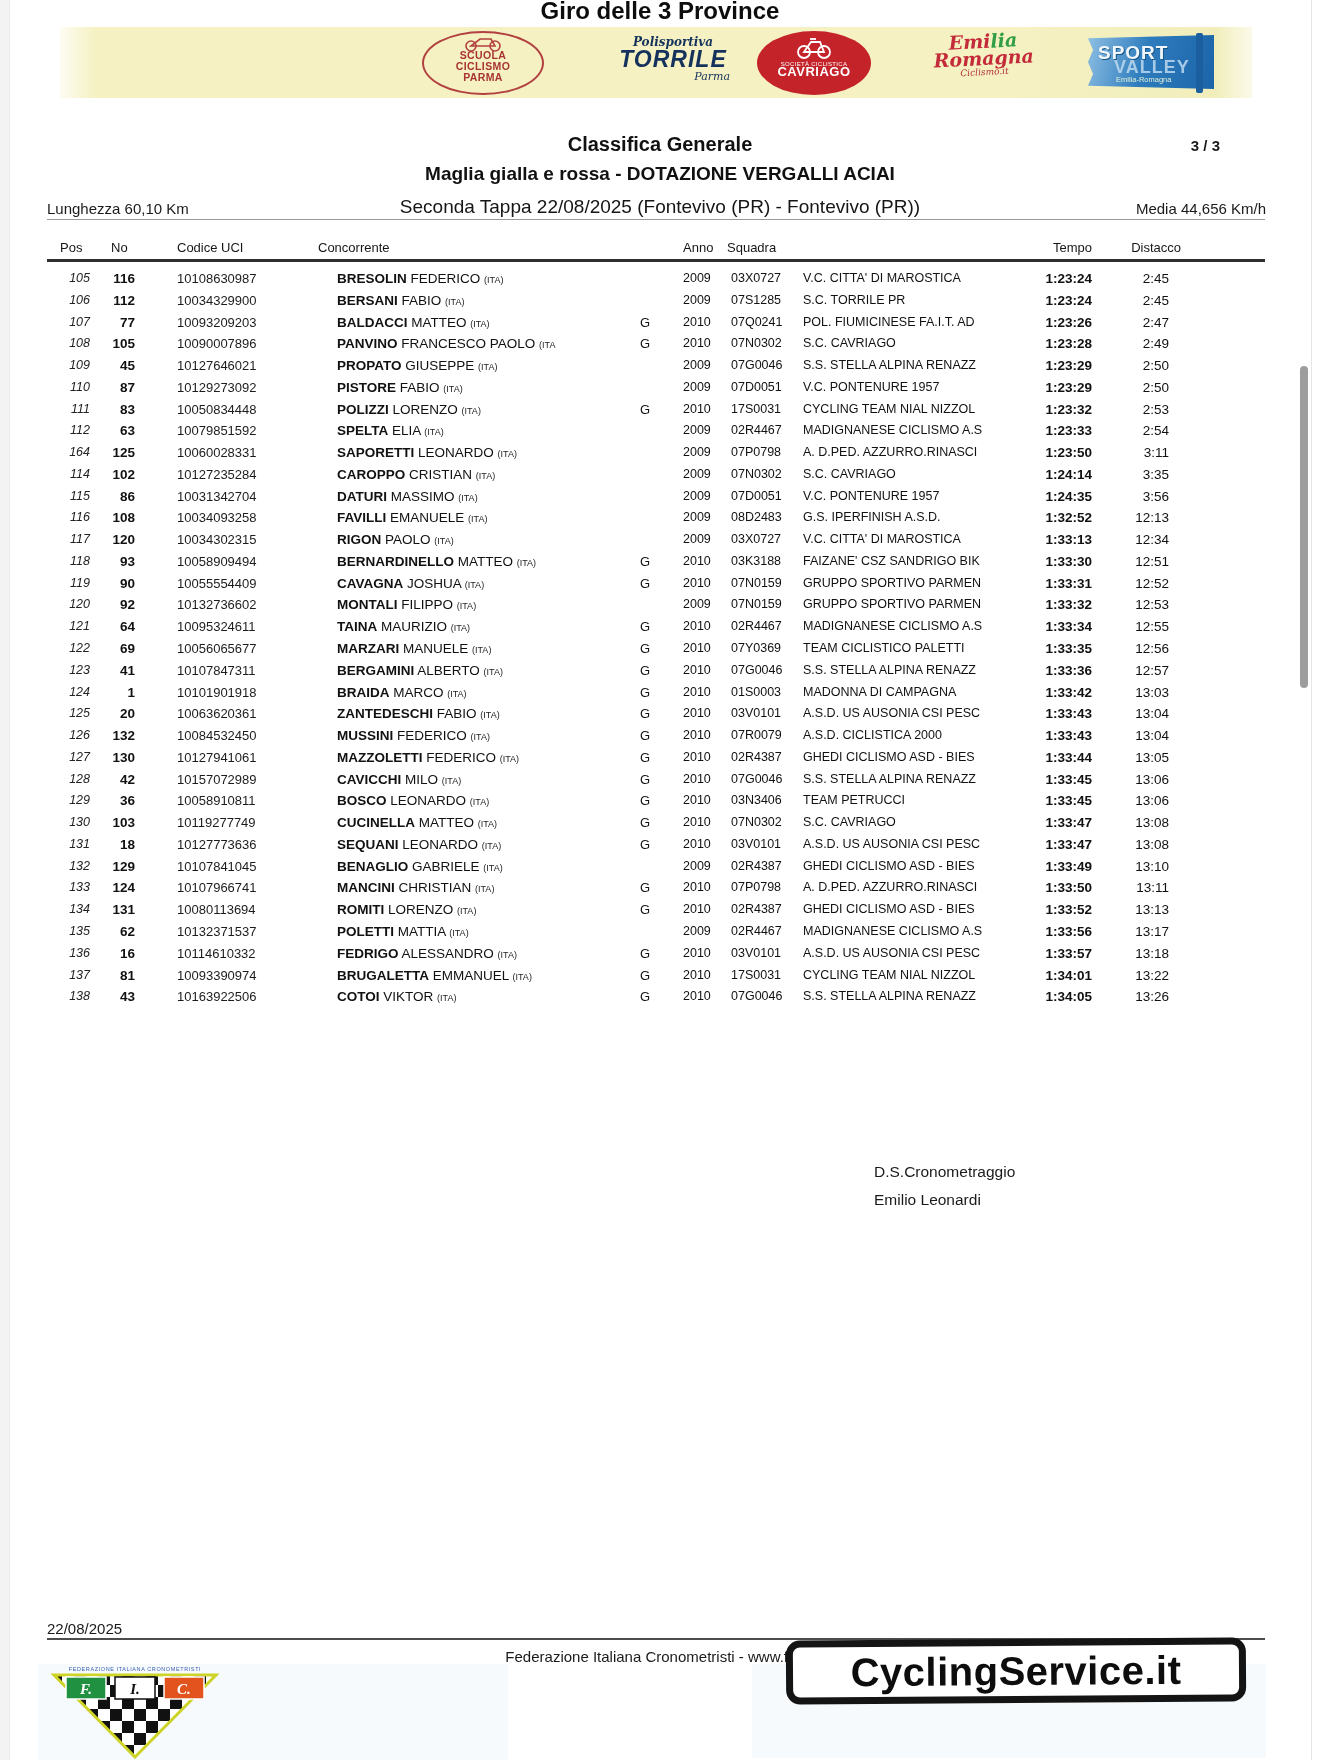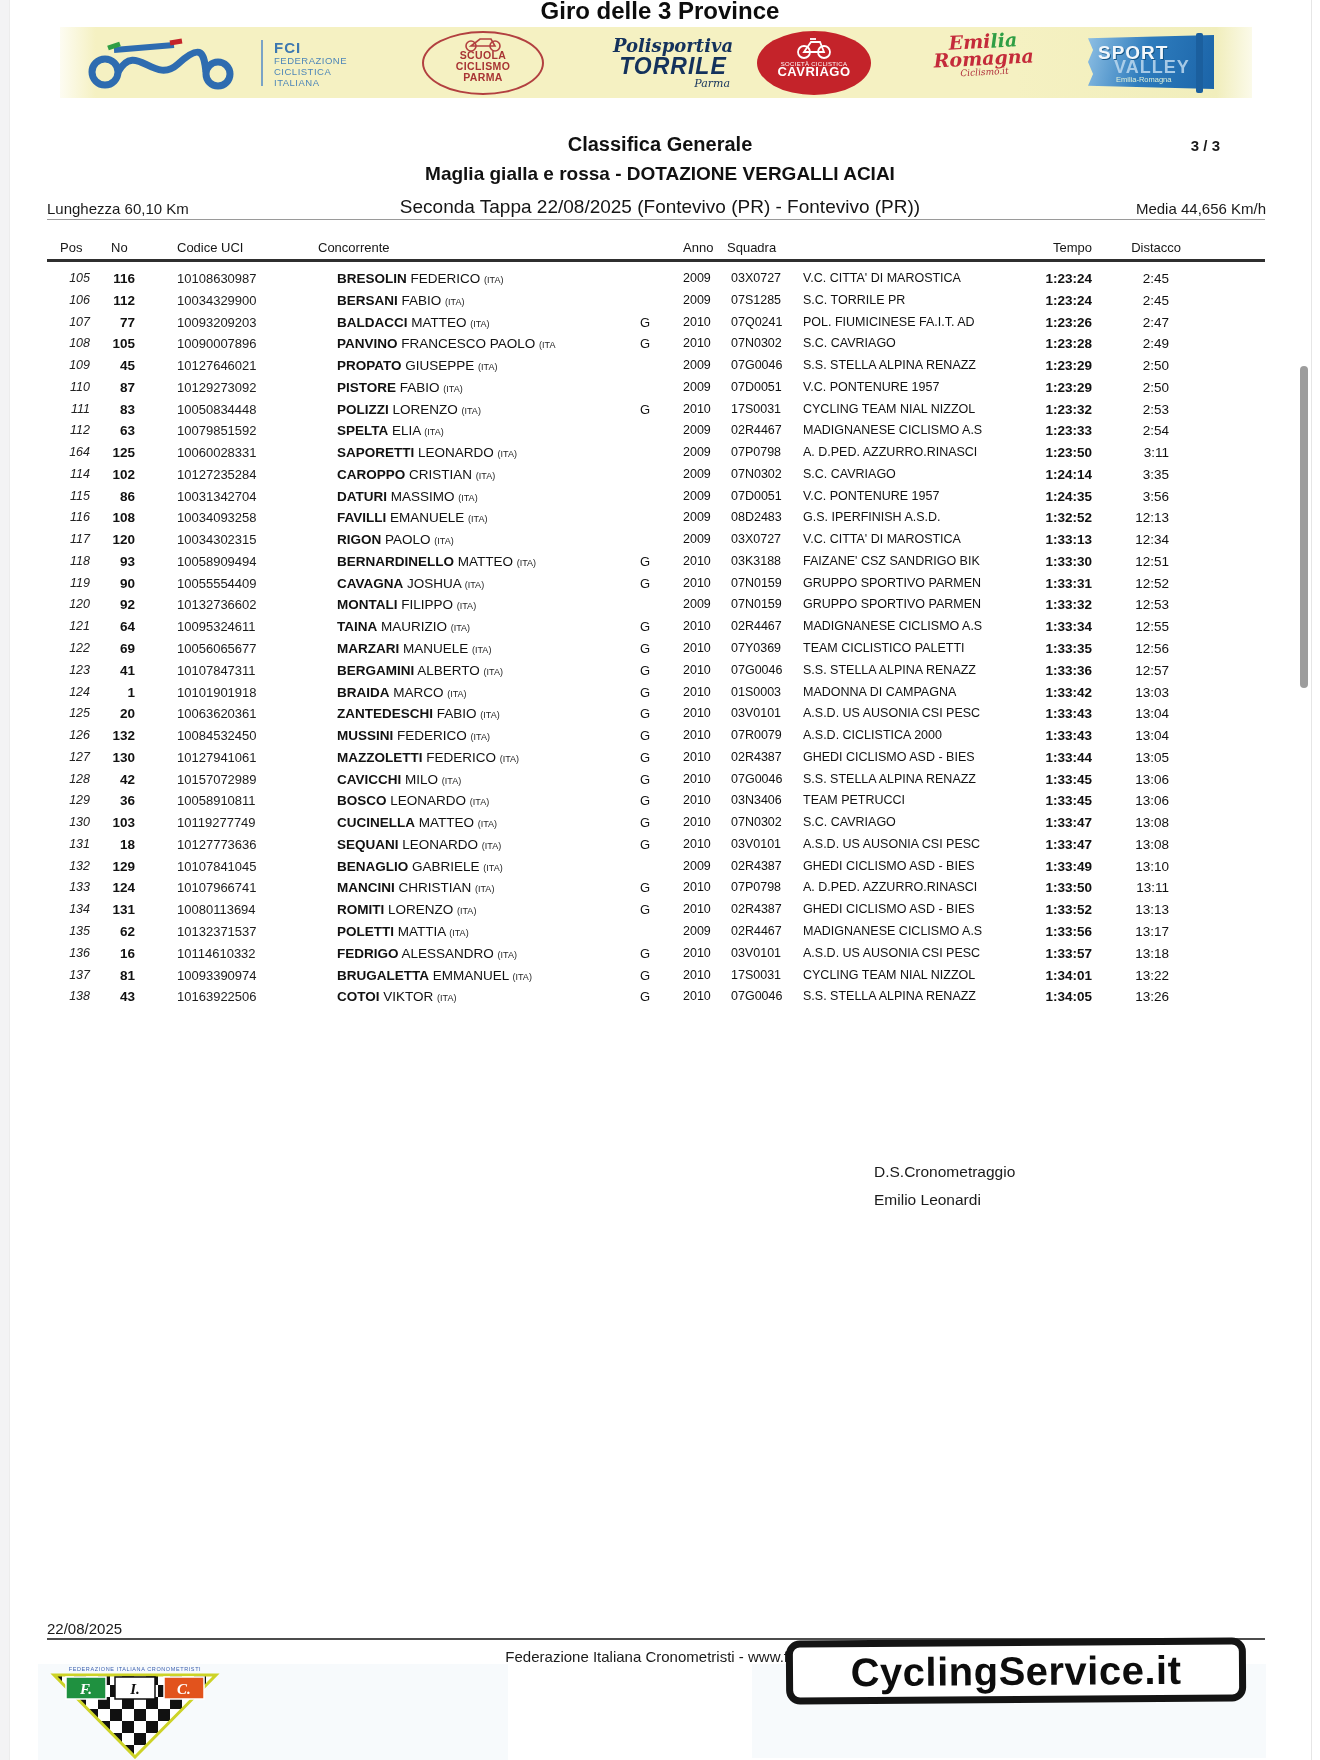--- a/index.html
+++ b/index.html
@@ -28,21 +28,21 @@
   .fci svg{position:absolute;left:0;top:0;}
   .fci .sep{position:absolute;left:183px;top:6px;width:2px;height:46px;background:#7aa3c6;}
   .fci .txt{position:absolute;left:196px;top:6px;color:#4d86b8;font-size:9.5px;line-height:11px;letter-spacing:.5px;}
   .fci .txt b{display:block;font-size:15px;color:#3d78b0;letter-spacing:1px;line-height:15px;}
   
   .scuola{left:362px;top:4px;width:122px;height:64px;border:2.5px solid #b24040;border-radius:50%;
     text-align:center;color:#a83434;font-weight:bold;box-sizing:border-box;padding-top:17px;font-size:10.5px;line-height:11px;letter-spacing:.4px;}
   .scuola svg{position:absolute;left:38px;top:3px;}
   
   .torrile{left:548px;top:8px;width:130px;height:56px;color:#14325c;text-align:center;}
-  .torrile .l1{font-family:"DejaVu Serif",serif;font-style:italic;font-size:18px;font-weight:bold;}
+  .torrile .l1{font-family:"DejaVu Serif",serif;font-style:italic;font-size:12px;font-weight:bold;}
   .torrile .l2{font-style:italic;font-weight:bold;font-size:23px;letter-spacing:1px;line-height:21px;}
   .torrile .l3{font-family:"DejaVu Serif",serif;font-style:italic;font-size:11px;text-align:right;padding-right:8px;}
   
   .cavriago{left:697px;top:4px;width:114px;height:64px;background:#c4232a;border-radius:50%;
     color:#fff;text-align:center;box-sizing:border-box;padding-top:30px;}
   .cavriago svg{position:absolute;left:40px;top:5px;}
   .cavriago .t1{font-size:6px;letter-spacing:.3px;line-height:7px;}
   .cavriago .t2{font-size:13px;font-weight:bold;letter-spacing:.5px;line-height:8px;}
   
   .emilia{left:866px;top:5px;width:116px;height:62px;text-align:center;transform:rotate(-3deg);
@@ -120,37 +120,20 @@
 <body>
 
 <div class="abs left-strip"></div>
 <div class="abs scroll-line"></div>
 <div class="abs scroll-thumb"></div>
 
 <div class="abs doc-title">Giro delle 3 Province</div>
 
 <div class="abs band">
 
-  <div class="abs fci">
-    <svg width="180" height="58" viewBox="0 0 180 58">
-      <path d="M14 38 a13 13 0 1 0 26 0 a13 13 0 1 0 -26 0" fill="none" stroke="#2e6cb0" stroke-width="7"></path>
-      <path d="M128 40 a12 12 0 1 0 24 0 a12 12 0 1 0 -24 0" fill="none" stroke="#2e6cb0" stroke-width="7"></path>
-      <path d="M40 38 C 58 6, 76 52, 100 30 S 126 20, 128 38" fill="none" stroke="#2e6cb0" stroke-width="7"></path>
-      <path d="M36 16 L96 11" stroke="#2e6cb0" stroke-width="6"></path>
-      <path d="M30 14 l12 -4" stroke="#2f9e44" stroke-width="5"></path>
-      <path d="M92 9 l12 -2" stroke="#c4232a" stroke-width="5"></path>
-    </svg>
-    <div class="sep"></div>
-    <div class="txt">
-      <b>FCI</b>
-      <span>FEDERAZIONE</span><br>
-      <span>CICLISTICA</span><br>
-      <span>ITALIANA</span>
-    </div>
-  </div>
 
   <div class="abs scuola">
     <svg width="44" height="16" viewBox="0 0 44 16">
       <circle cx="9" cy="10" r="5" fill="none" stroke="#b24040" stroke-width="1.6"></circle>
       <circle cx="33" cy="10" r="5" fill="none" stroke="#b24040" stroke-width="1.6"></circle>
       <path d="M9 10 L18 3 L29 3 L33 10 L20 10 Z" fill="none" stroke="#b24040" stroke-width="1.6"></path>
     </svg>
     <div>SCUOLA</div>
     <div>CICLISMO</div>
     <div>PARMA</div>

